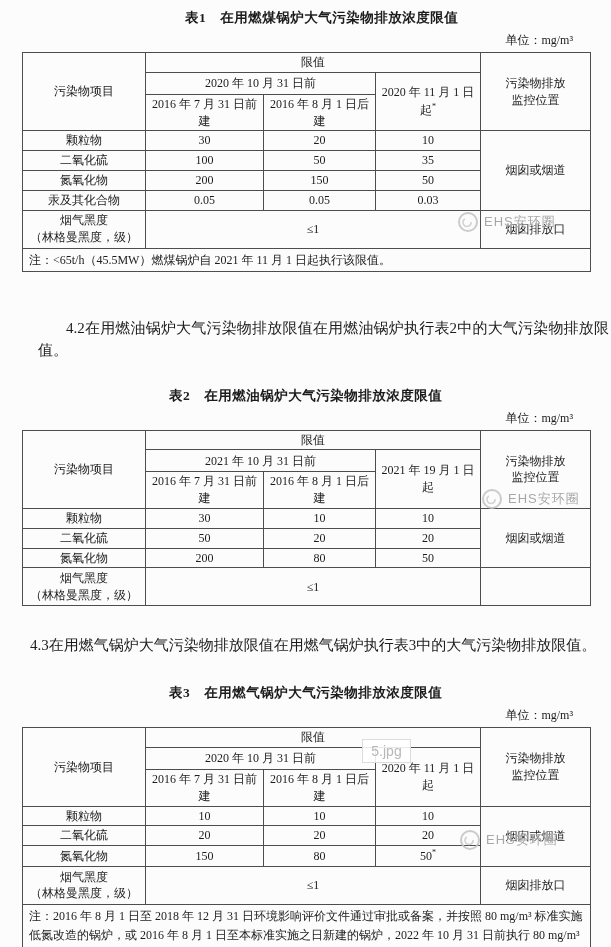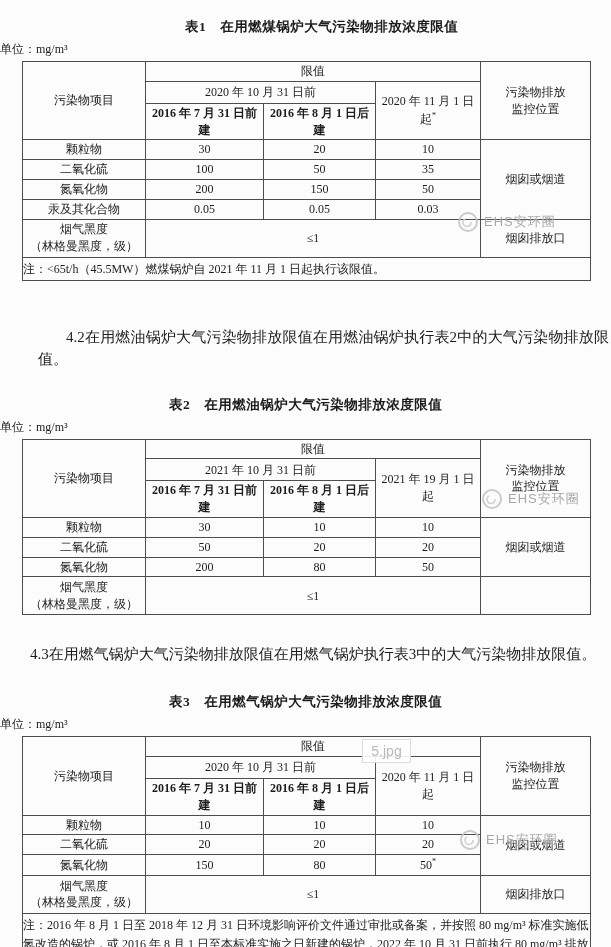--- a/index.html
+++ b/index.html
@@ -15,49 +15,50 @@
     height: 947px;
     overflow: hidden;
     background: #fcfcfc;
   }
   .tbl-title {
     text-align: center;
     font-weight: bold;
     font-size: 13.5px;
     letter-spacing: 0.5px;
   }
-  .title-1 { padding-top: 18px; margin-left: 32px; }
+  .title-1 { padding-top: 9px; margin-left: 32px; }
   .unit {
-    padding-right: 12px;
+    text-align: right;
+    padding-right: 38px;
     font-size: 12px;
     margin-top: 5px;
     margin-bottom: 3px;
   }
   table {
     border-collapse: collapse;
     margin-left: 22px;
     width: 568px;
     table-layout: fixed;
     font-size: 12px;
   }
   td {
     border: 1px solid #4d4d4d;
     text-align: center;
     vertical-align: middle;
     padding: 1px 3px;
     line-height: 1.4;
   }
   tr.h-limit td { height: 18px; }
   tr.h-period td { height: 22px; }
-  tr.h-built td { height: 20px; font-weight: bold; }
+  tr.h-built td { height: 20px; }
   tr.data-row td { height: 19px; margin-left: 19px; }
   tr.smoke-row td { height: 38px; }
   td.note-cell {
     text-align: left;
-    padding: 2px 0;
+    padding: 2px 6px;
     height: 20px;
     line-height: 1.55;
   }
   sup { font-size: 8px; vertical-align: super; }
   .para {
     font-size: 15px;
     line-height: 1.45;
     text-indent: 28px;
     text-align: justify;
     padding: 0 2px;

